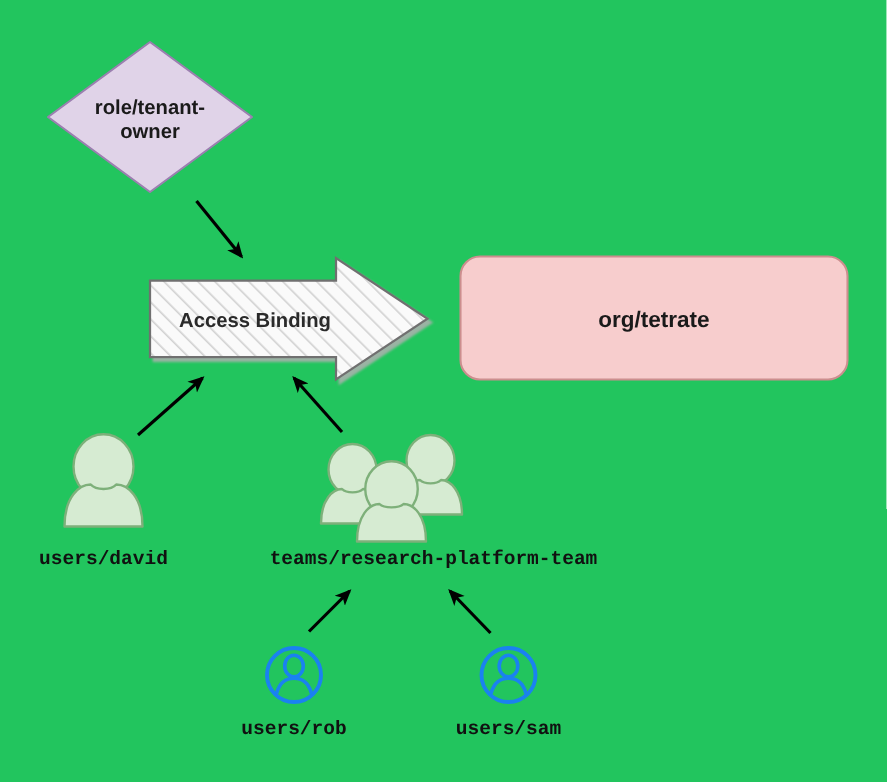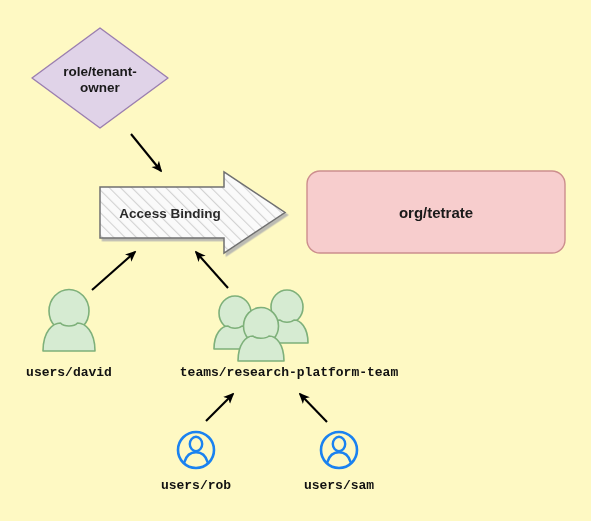--- a/index.html
+++ b/index.html
@@ -10,21 +10,21 @@
   body {
     width: 591px;
     height: 521px;
     font-family: "Liberation Sans", sans-serif;
     overflow: hidden;
   }
   #canvas {
     position: relative;
     width: 591px;
     height: 521px;
-    background: #fef9c3;
+    background: #22c55e;
   }
   #diagram-svg {
     position: absolute;
     left: 0;
     top: 0;
     width: 591px;
     height: 521px;
   }
   .node-label-sans {
     font-family: "Liberation Sans", sans-serif;

